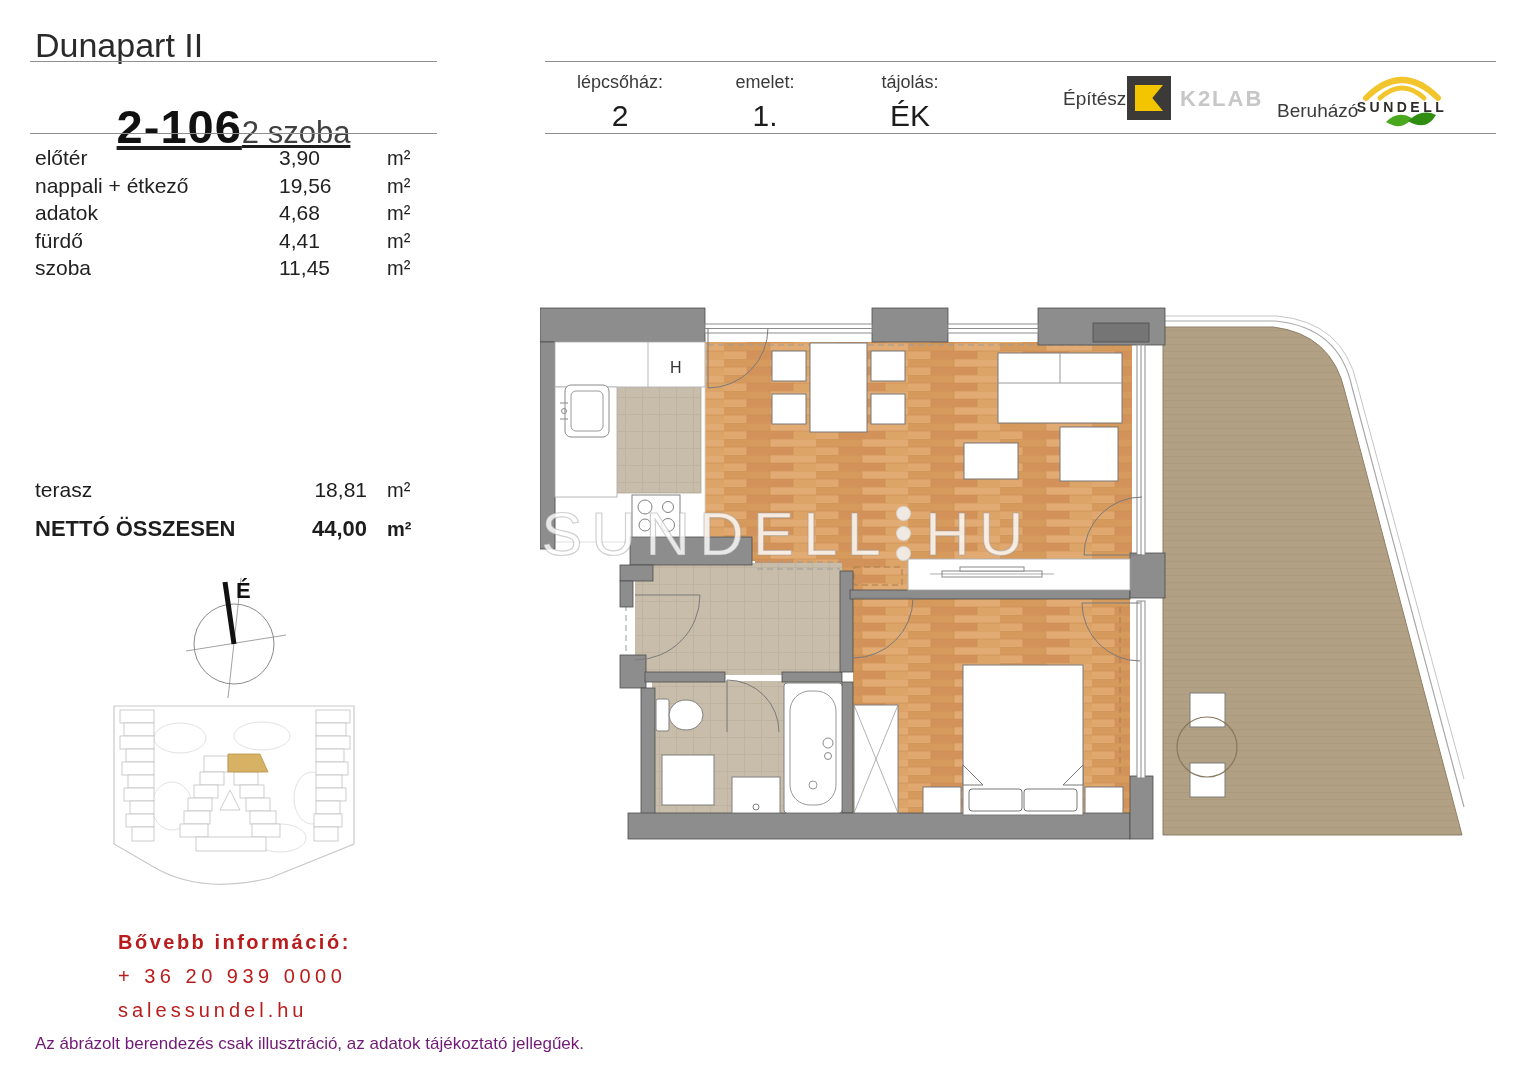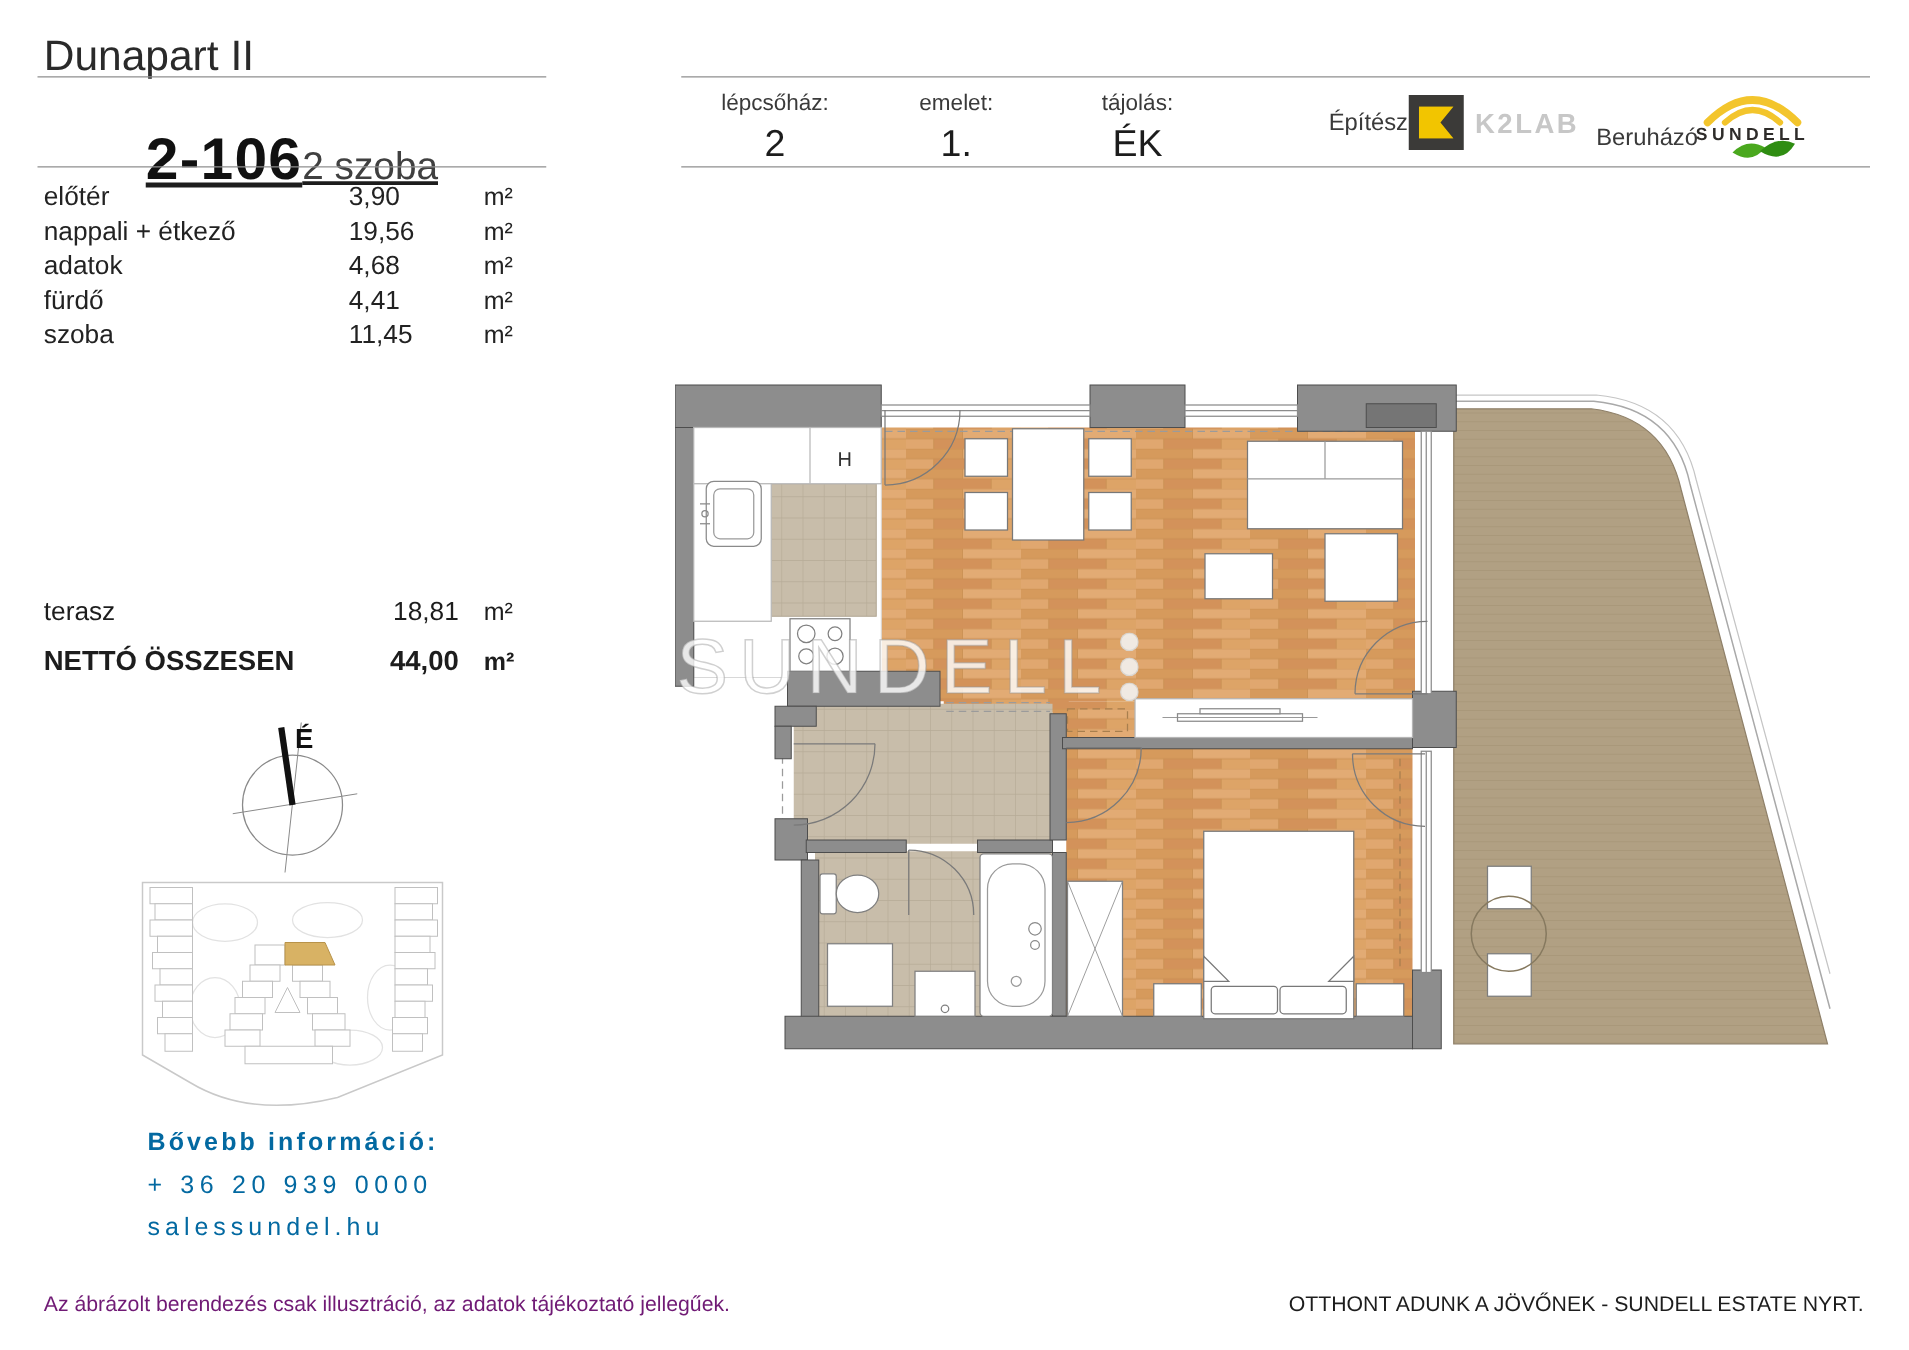--- a/index.html
+++ b/index.html
@@ -22,21 +22,21 @@
   .trow .runit{width:50px;padding-left:20px;font-size:20px;}
   .total-row{font-weight:bold;font-size:22px;}
   .hdr-col{position:absolute;top:72px;width:150px;text-align:center;}
   .hdr-label{font-size:18px;color:#3a3a3a;}
   .hdr-value{font-size:30px;color:#1c1c1c;margin-top:6px;}
   .brand-label{font-size:19px;color:#3a3a3a;}
   .k2lab-box{position:absolute;left:1127px;top:76px;width:44px;height:44px;background:#3b3a38;}
   .k2lab-glyph{position:absolute;left:8px;top:9px;width:28px;height:26px;background:#f2c500;
     clip-path:polygon(0% 0%,100% 0%,62% 50%,100% 100%,0% 100%);}
   .k2lab-name{position:absolute;left:1180px;top:86px;font-size:22px;font-weight:bold;color:#c7c7c7;letter-spacing:2px;}
-  .contact{left:118px;top:903px;width:240px;color:#0369a1;}
+  .contact{left:118px;top:931px;width:240px;color:#b91c1c;}
   .contact .c1{font-size:20px;font-weight:bold;letter-spacing:2.5px;margin-bottom:11px;}
   .contact .c2{font-size:20px;letter-spacing:4.5px;margin-bottom:11px;}
   .contact .c3{font-size:20px;letter-spacing:4px;}
   .footer-left{left:35px;top:1034px;font-size:17px;color:#701a75;}
   .footer-right{right:36px;top:1034px;font-size:17px;color:#1d1d1d;}
   .watermark{left:541px;top:498px;display:flex;align-items:center;
     font-size:62px;letter-spacing:9px;color:rgba(255,255,255,0.80);
     -webkit-text-stroke:1.2px rgba(150,150,150,0.45);pointer-events:none;}
   .wm-dots{display:flex;flex-direction:column;gap:5px;margin:0 14px 0 6px;}
   .wm-dots i{display:block;width:13px;height:13px;border-radius:50%;
@@ -365,18 +365,18 @@
     </svg>
   </div>
 
   <div class="abs watermark">
     <span>SUNDELL</span>
     <span class="wm-dots">
         <i></i>
         <i></i>
         <i></i>
       </span>
+    <span>HU</span>
   </div>
 
   <div class="abs footer-left">Az ábrázolt berendezés csak illusztráció, az adatok tájékoztató jellegűek.</div>
-  <div class="abs footer-right">OTTHONT ADUNK A JÖVŐNEK - SUNDELL ESTATE NYRT.</div>
 
 </div>
 
 </body></html>

